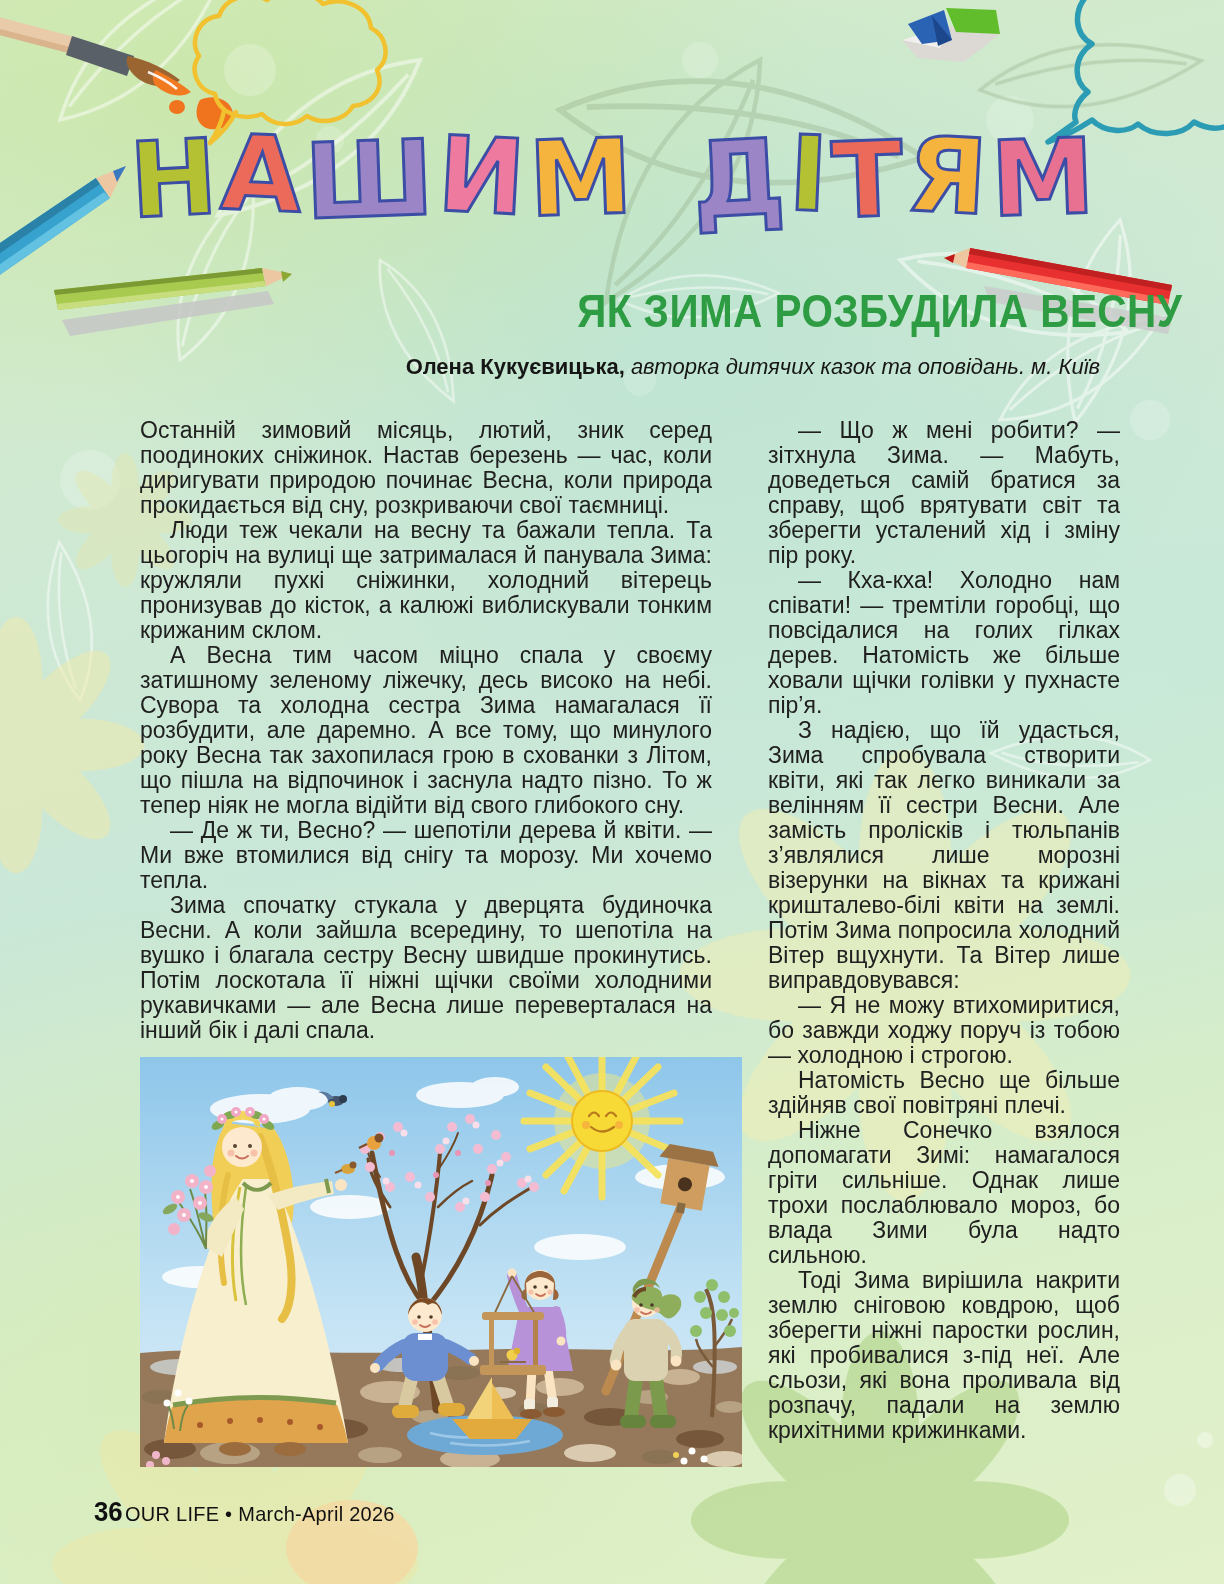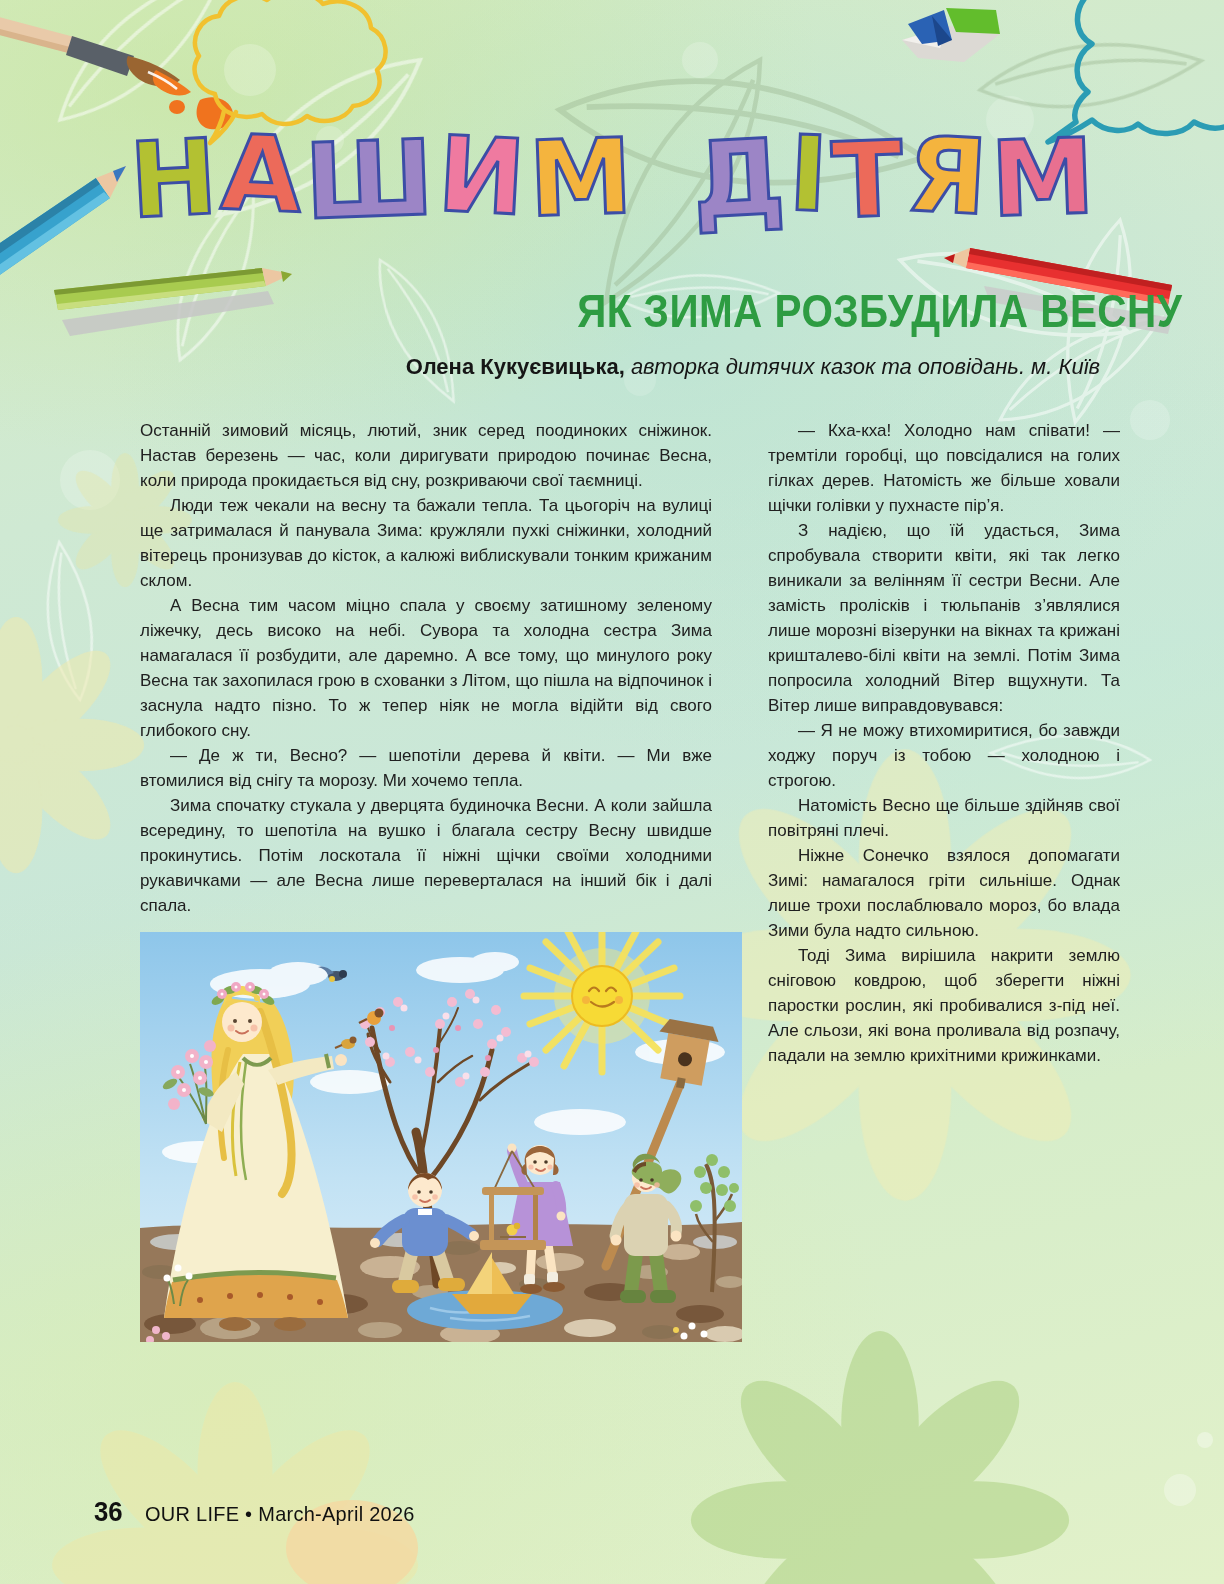--- a/index.html
+++ b/index.html
@@ -23,29 +23,29 @@
   .tw .tl:nth-child(4){transform:rotate(3deg) translateY(-1px);}
   .tw .tl:nth-child(5){transform:rotate(-2deg) translateY(1px);}
   
   .subtitle{position:absolute;top:284px;left:0;width:100%;text-align:right;}
   .subtitle .inner{display:inline-block;font-weight:800;font-size:46px;letter-spacing:.5px;
     color:#2e9c42;transform:scaleX(.88);transform-origin:center;white-space:nowrap;}
   .byline{position:absolute;top:354px;right:124px;font-size:22px;color:#161616;white-space:nowrap;}
   .byline .name{font-weight:700;}
   .byline .role{font-style:italic;font-weight:500;}
   
-  .col{position:absolute;top:418px;font-size:17px;line-height:25px;color:#202020;
+  .col{position:absolute;top:418px;font-size:23px;line-height:25px;color:#202020;
     text-align:justify;hyphens:auto;-webkit-hyphens:auto;}
   .col p{margin:0;text-indent:30px;}
   .col-left{left:140px;width:572px;}
   .col-left p:first-child{text-indent:0;}
   .col-right{left:768px;width:352px;}
   .illustration{display:block;width:602px;height:410px;margin-top:14px;}
   
-  .footer{position:absolute;left:94px;top:1496px;display:flex;align-items:baseline;gap:20px;color:#111;}
+  .footer{position:absolute;left:94px;top:1496px;display:flex;align-items:baseline;color:#111;}
   .footer .num{font-size:28px;font-weight:700;transform:scaleX(.92);transform-origin:left;}
   .footer .mag{font-size:21px;font-weight:500;letter-spacing:.3px;transform:scaleX(.95);transform-origin:left;white-space:nowrap;}
 </style>
 </head>
 <body>
 
 <div class="page">
 
   <svg class="bg-art" width="1224" height="1584" viewBox="0 0 1224 1584">
     <defs>
@@ -524,20 +524,21 @@
             <circle cx="544" cy="404" r="3.5"></circle>
           </g>
         <circle cx="536" cy="398" r="3" fill="#f2d156"></circle>
       </g>
     </svg>
   </div>
 
   <div class="col col-right">
     <div>
 
+    <p>— Що ж мені робити? — зітхнула Зима. — Мабуть, доведеться самій братися за справу, щоб врятувати світ та зберегти усталений хід і зміну пір року.</p>
         <p>— Кха-кха! Холодно нам співати! — тремтіли горобці, що повсідалися на голих гілках дерев. Натомість же більше ховали щічки голівки у пухнасте пір’я.</p>
         <p>З надією, що їй удасться, Зима спробувала створити квіти, які так легко виникали за велінням її сестри Весни. Але замість пролісків і тюльпанів з’являлися лише морозні візерунки на вікнах та крижані кришталево-білі квіти на землі. Потім Зима попросила холодний Вітер вщухнути. Та Вітер лише виправдовувався:</p>
         <p>— Я не можу втихомиритися, бо завжди ходжу поруч із тобою — холодною і строгою.</p>
         <p>Натомість Весно ще більше здійняв свої повітряні плечі.</p>
         <p>Ніжне Сонечко взялося допомагати Зимі: намагалося гріти сильніше. Однак лише трохи послаблювало мороз, бо влада Зими була надто сильною.</p>
         <p>Тоді Зима вирішила накрити землю сніговою ковдрою, щоб зберегти ніжні паростки рослин, які пробивалися з-під неї. Але сльози, які вона проливала від розпачу, падали на землю крихітними крижинками.</p>
       </div>
   </div>
 
   <div class="footer">

